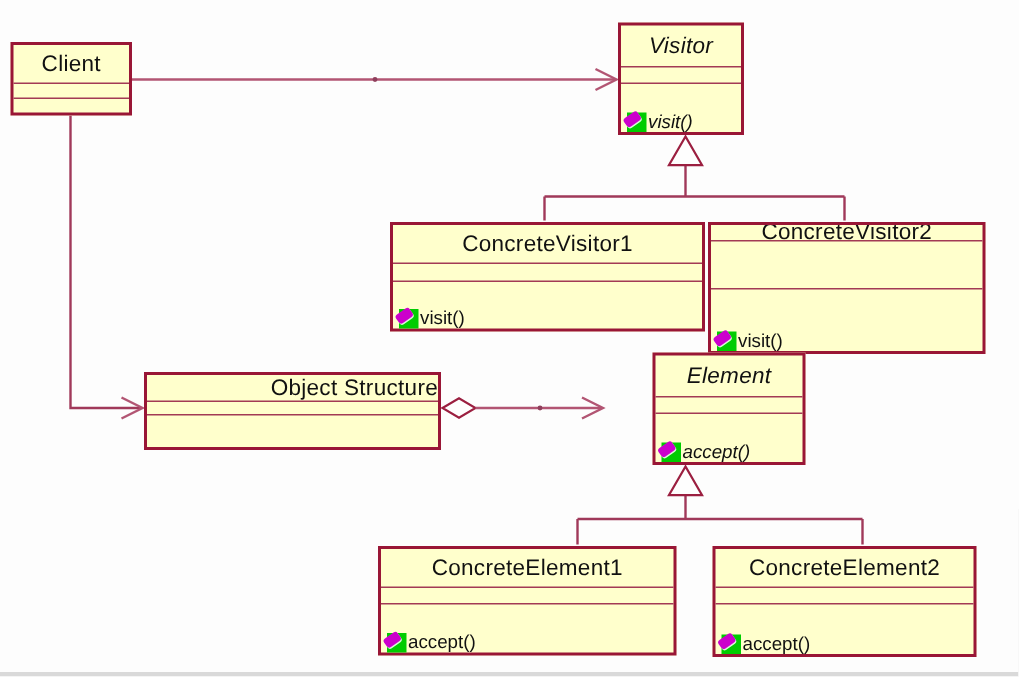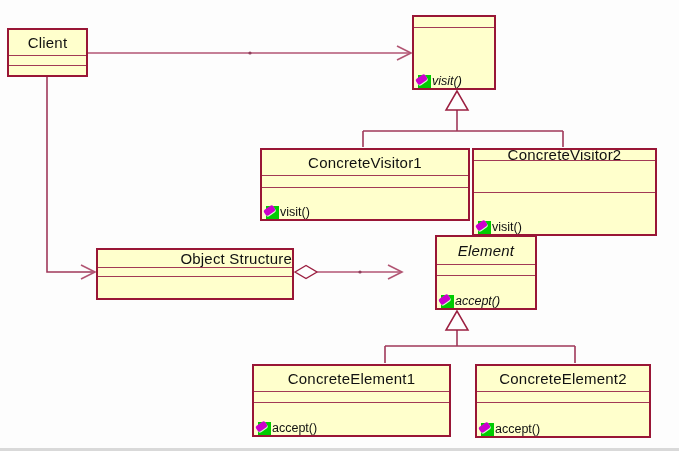--- a/index.html
+++ b/index.html
@@ -101,20 +101,23 @@
 
   <div class="class-box" id="box-client">
     <div class="compartment c-title">
       <span>Client</span>
     </div>
     <div class="compartment c-attrs"></div>
     <div class="compartment c-ops"></div>
   </div>
 
   <div class="class-box" id="box-visitor">
+    <div class="compartment c-title italic">
+      <span>Visitor</span>
+    </div>
     <div class="compartment c-attrs"></div>
     <div class="compartment c-ops">
       <span class="op-icon">
           <span class="op-icon-inner"></span>
         </span>
       <span class="italic">visit()</span>
     </div>
   </div>
 
   <div class="class-box" id="box-cv1">

